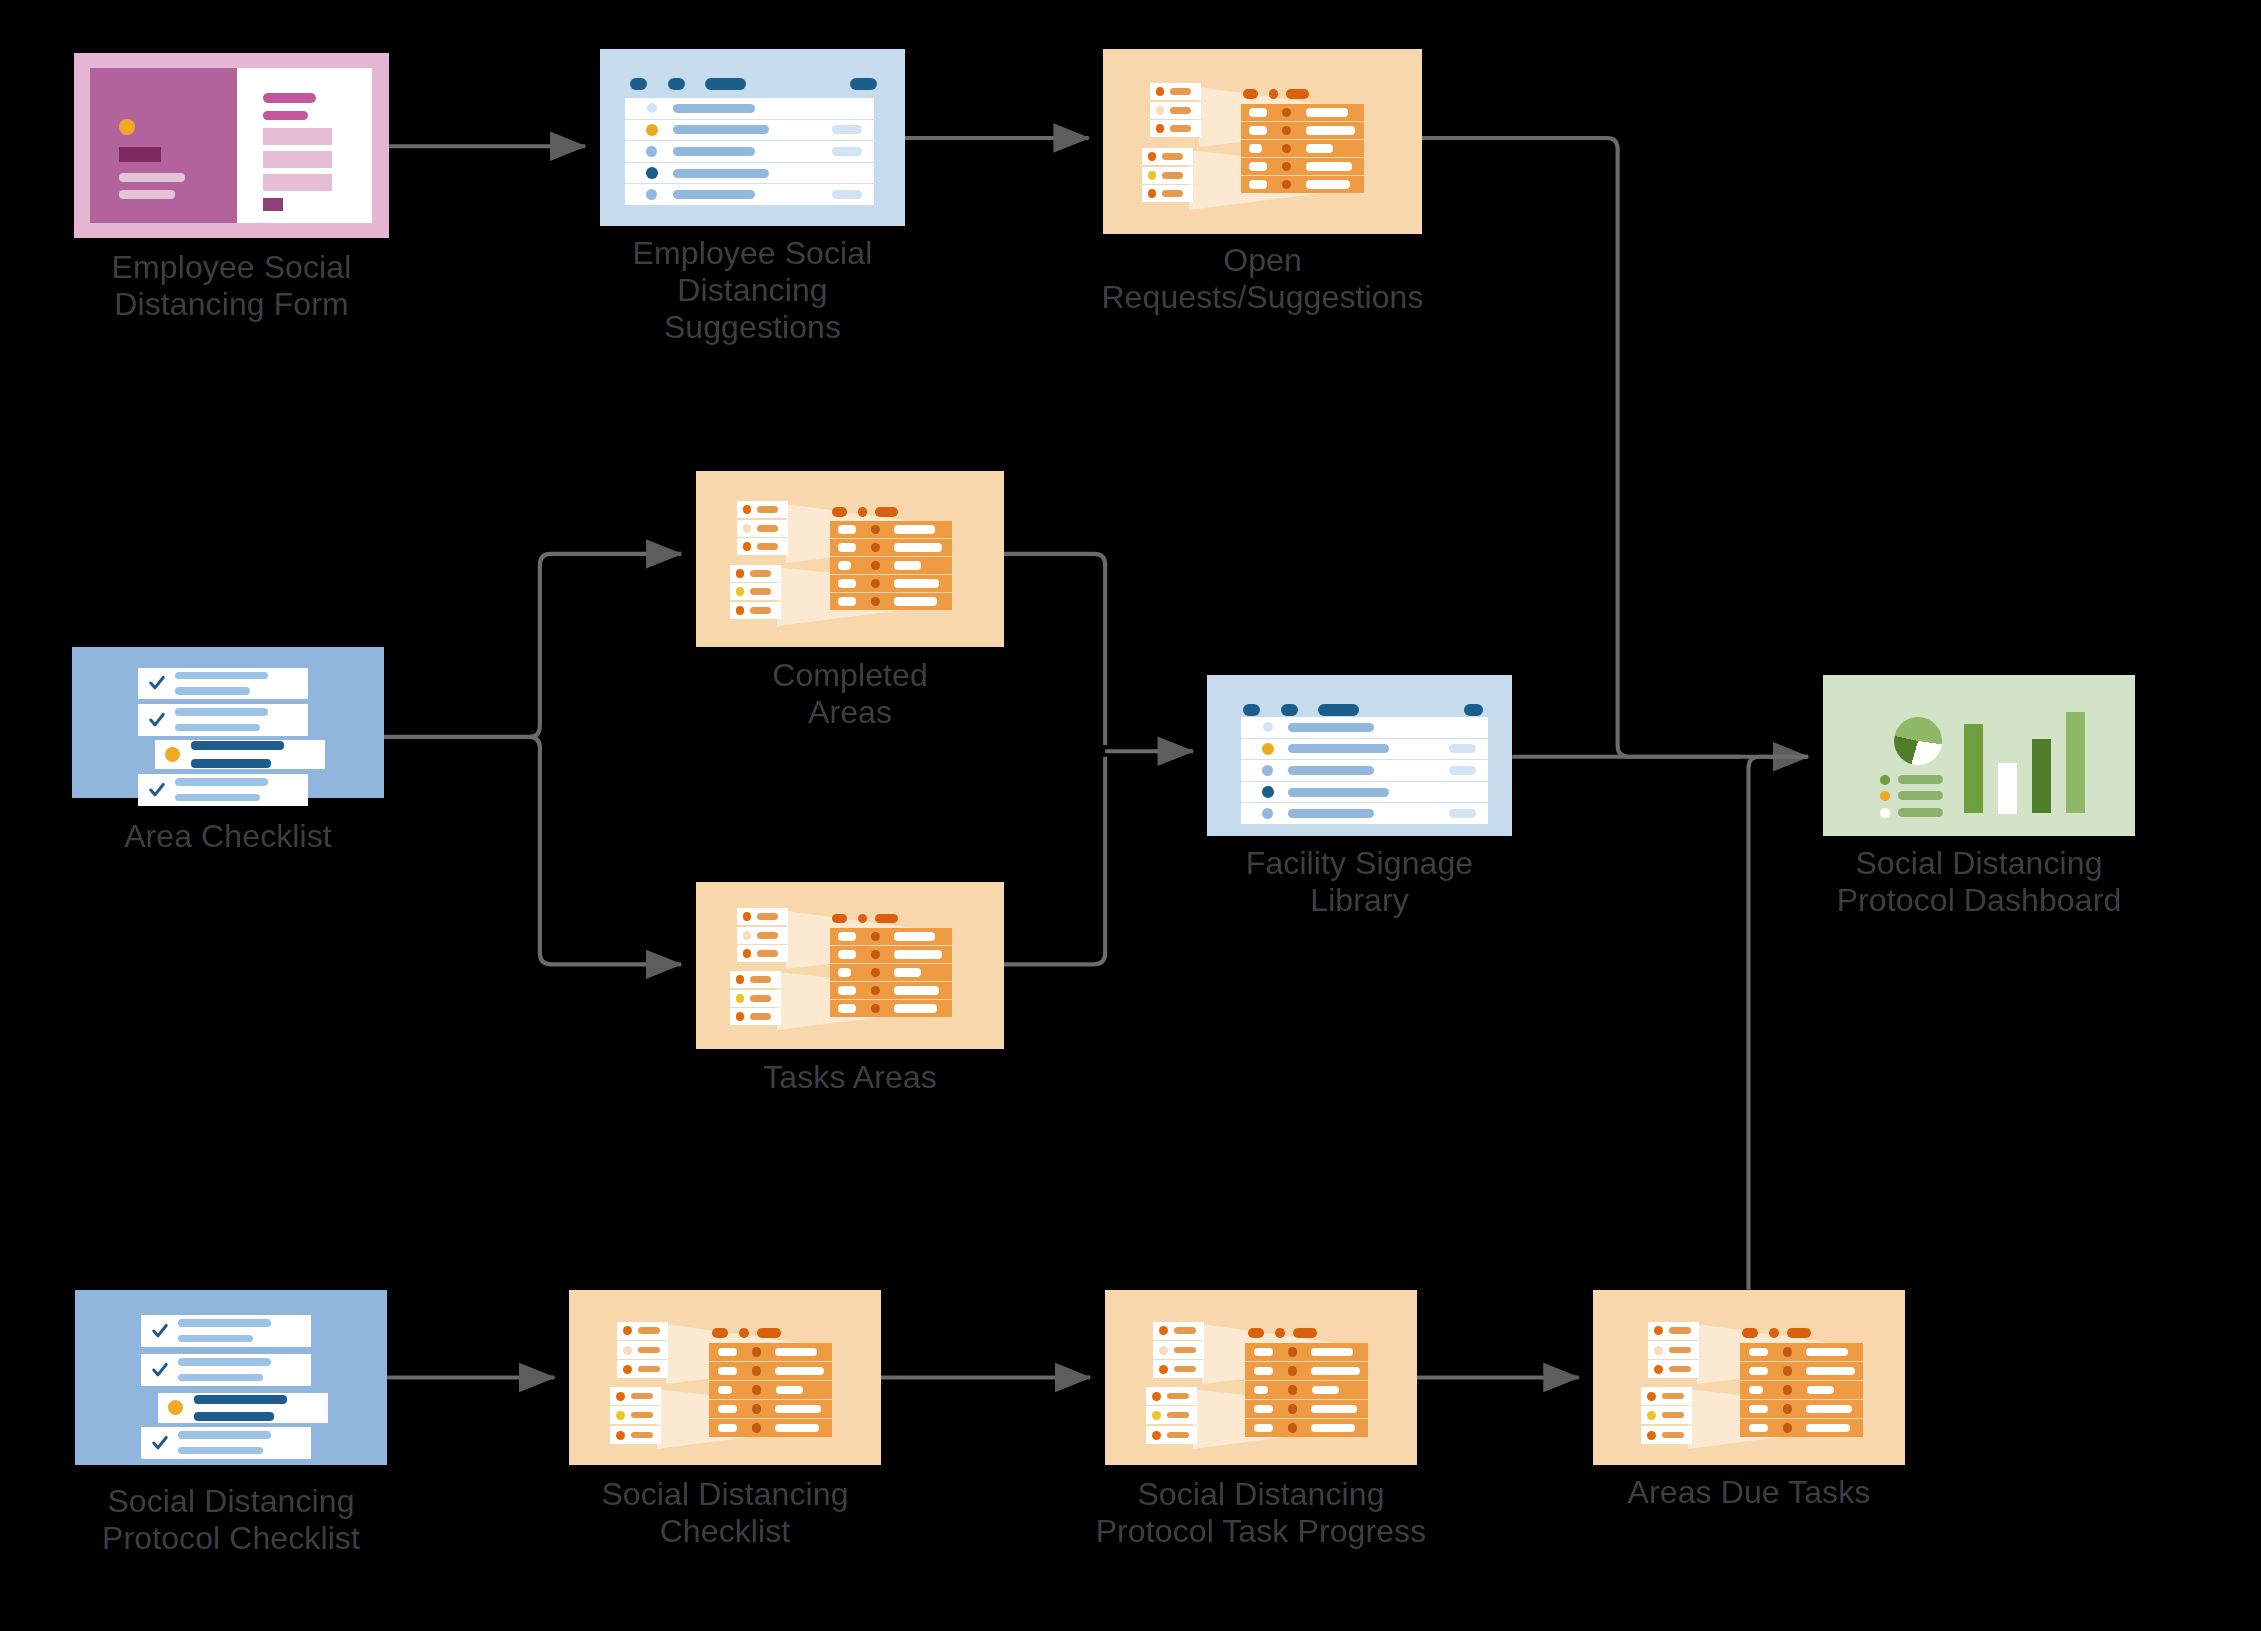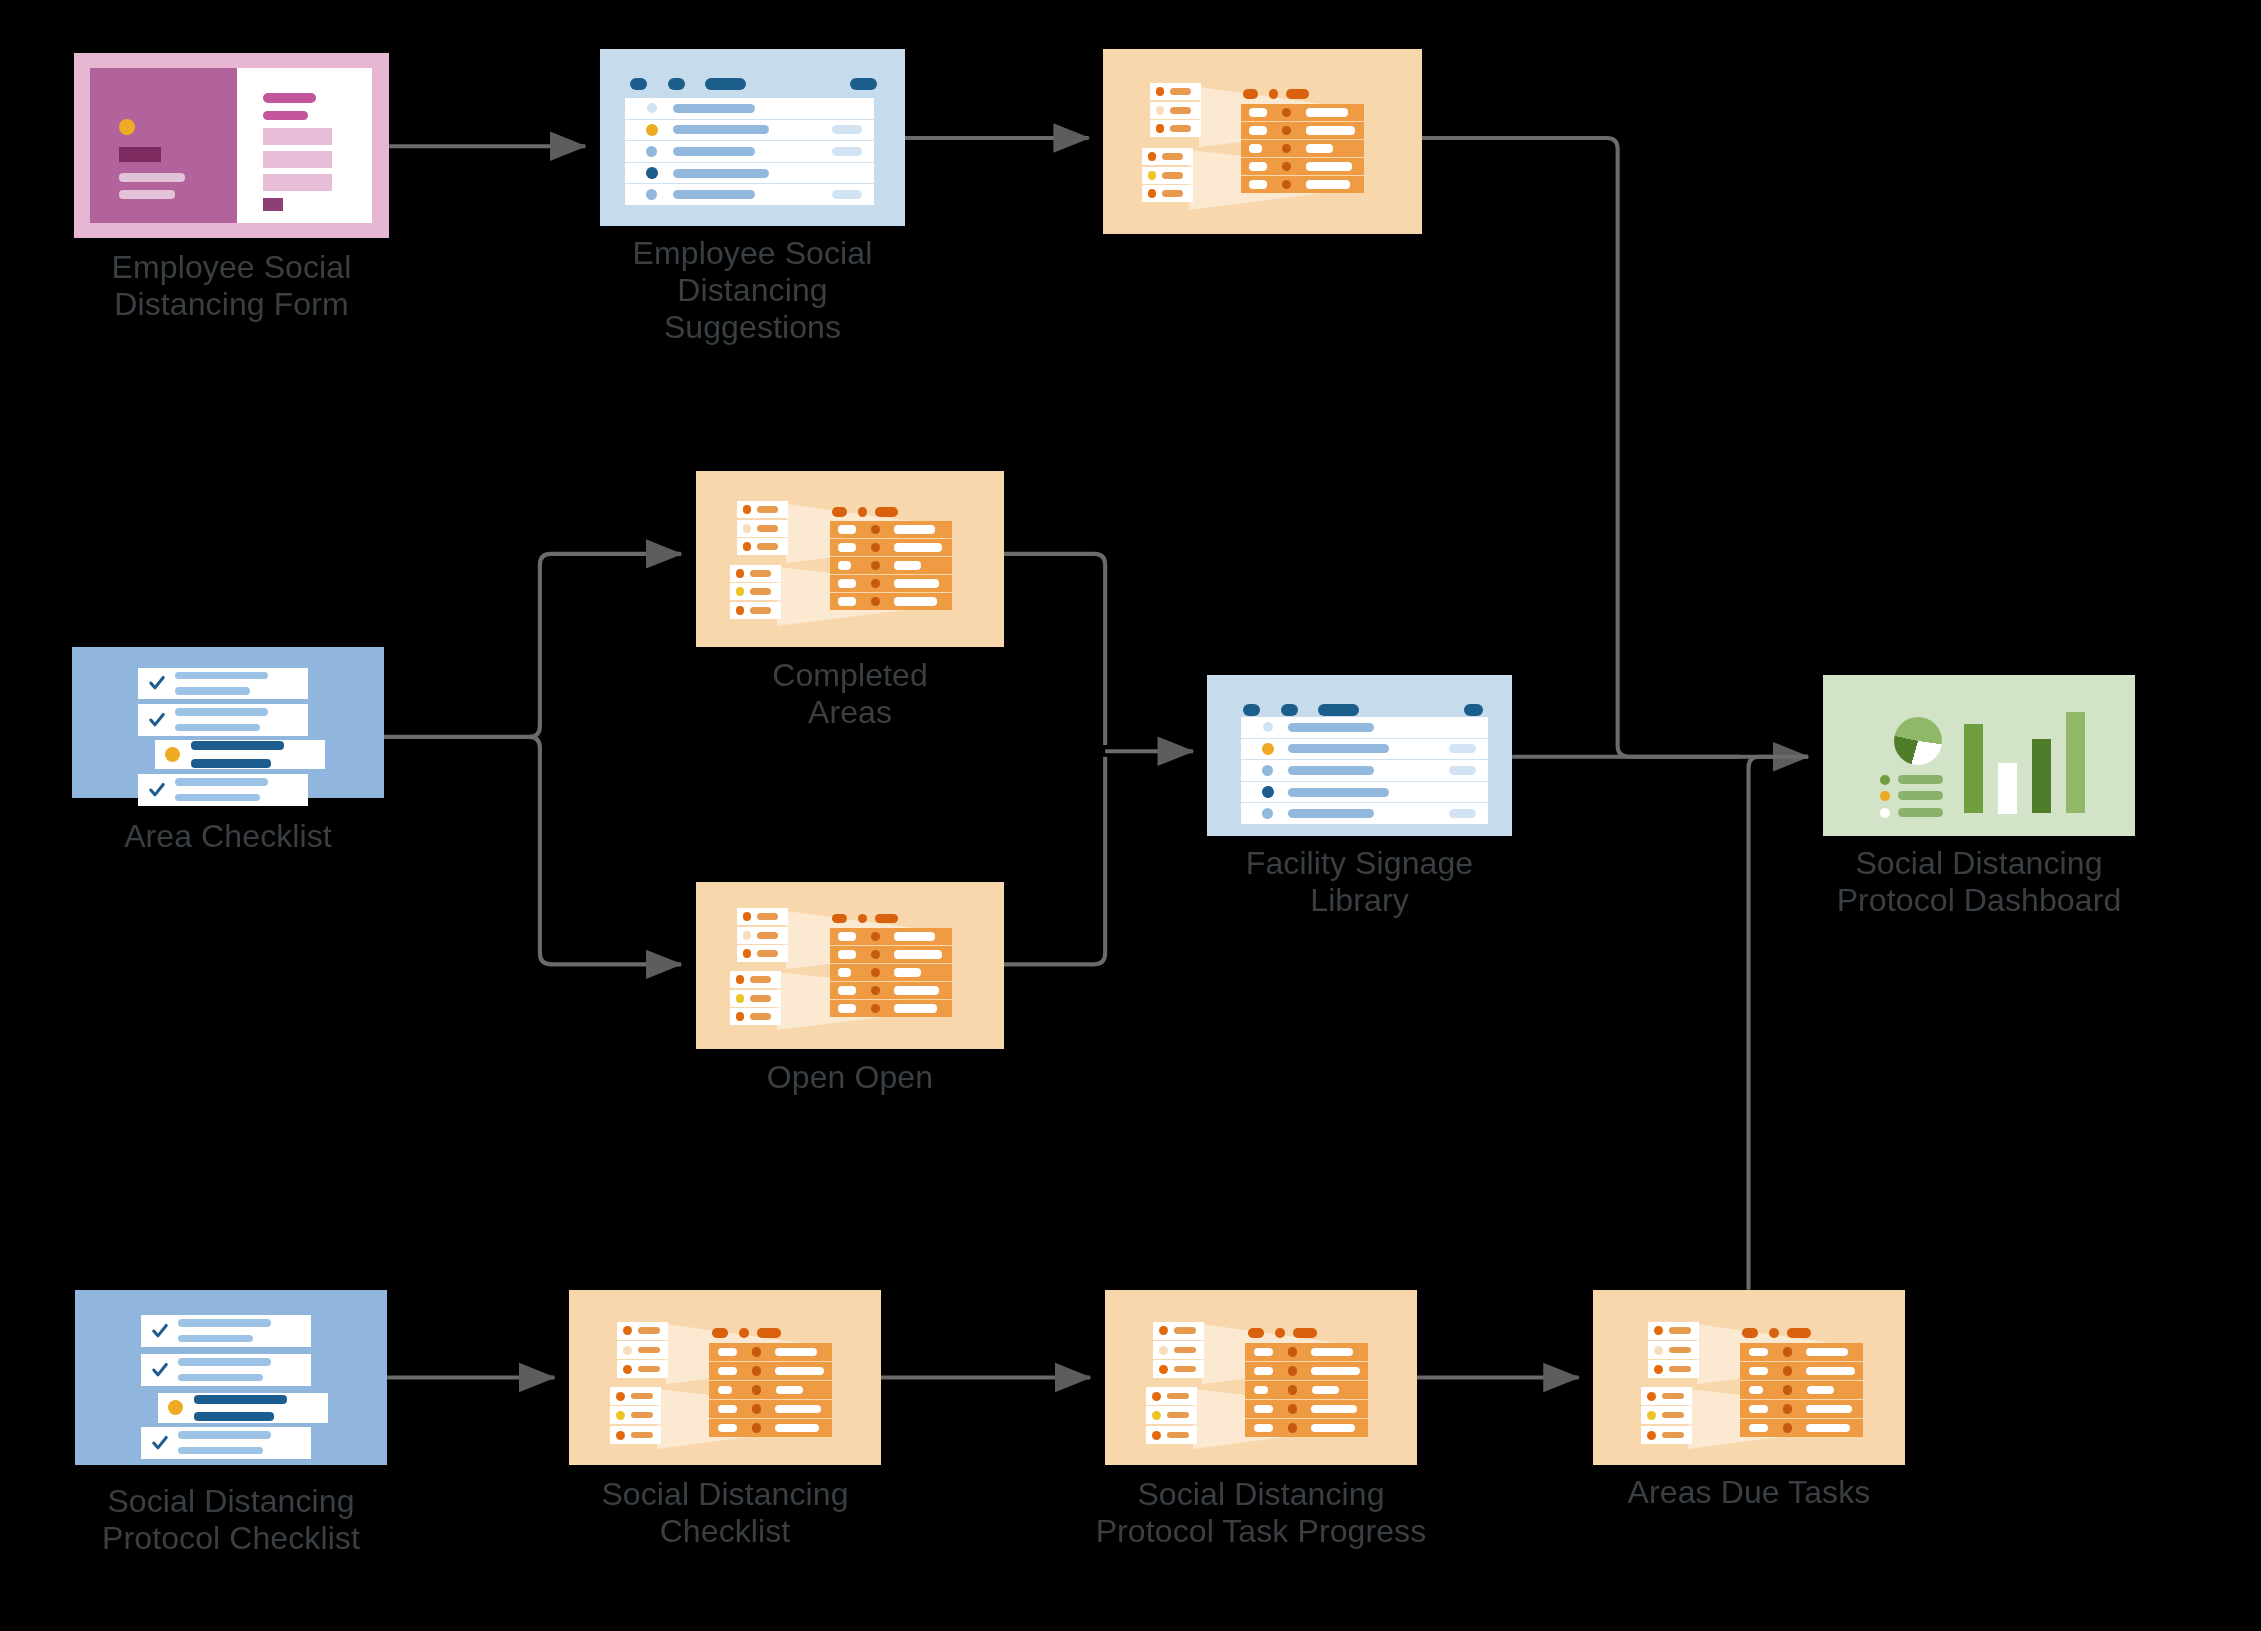--- a/index.html
+++ b/index.html
@@ -230,20 +230,22 @@
           <span class="rep-c2" style="width:9px;height:9px;margin-left:15px;"></span>
           <span class="rep-c3" style="width:46px;margin-left:15px;"></span>
         </div>
         <div class="rep-trow" style="height:17px;">
           <span class="rep-c1" style="width:18px;margin-left:8.2px;"></span>
           <span class="rep-c2" style="width:9px;height:9px;margin-left:15px;"></span>
           <span class="rep-c3" style="width:44px;margin-left:15px;"></span>
         </div>
       </div>
     </div>
+    <div class="caption" style="top:193px;width:480px;">Open
+Requests/Suggestions</div>
   </div>
 
   <div class="node" style="left:696px;top:471px;width:308px;height:176px;">
     <div class="card rep-card" style="width:308px;height:176px;">
       <div class="rep-fan" style="left:90px;top:33px;width:140px;height:59px;clip-path:polygon(0 0,100% 32%,100% 72%,0 100%);"></div>
       <div class="rep-fan" style="left:81px;top:96px;width:151px;height:59px;clip-path:polygon(0 0,100% 28%,100% 68%,0 100%);"></div>
 
       <div class="rep-chip" style="left:41px;top:30px;width:51px;height:17px;padding:0 6.2px;">
         <span class="rep-chip-dot" style="width:8.2px;height:8.2px;background:#e2690c;"></span>
         <span class="rep-chip-bar" style="width:21px;margin-left:5.5px;"></span>
@@ -404,21 +406,21 @@
           <span class="rep-c2" style="width:9px;height:9px;margin-left:15px;"></span>
           <span class="rep-c3" style="width:45px;margin-left:13.7px;"></span>
         </div>
         <div class="rep-trow" style="height:17px;">
           <span class="rep-c1" style="width:18px;margin-left:8.2px;"></span>
           <span class="rep-c2" style="width:9px;height:9px;margin-left:15px;"></span>
           <span class="rep-c3" style="width:43px;margin-left:13.7px;"></span>
         </div>
       </div>
     </div>
-    <div class="caption" style="top:177px;width:329px;">Open Open</div>
+    <div class="caption" style="top:177px;width:329px;">Tasks Areas</div>
   </div>
 
   <div class="node" style="left:1207px;top:675px;width:305px;height:161px;">
     <div class="card list-card" style="width:305px;height:161px;">
       <div class="lc-top" style="left:36px;top:29px;width:240px;">
         <span class="lc-pill" style="width:17px;"></span>
         <span class="lc-pill" style="width:17px;margin-left:20.6px;"></span>
         <span class="lc-pill" style="width:41px;margin-left:20.6px;"></span>
         <span class="lc-pill" style="width:19px;margin-left:auto;"></span>
       </div>

